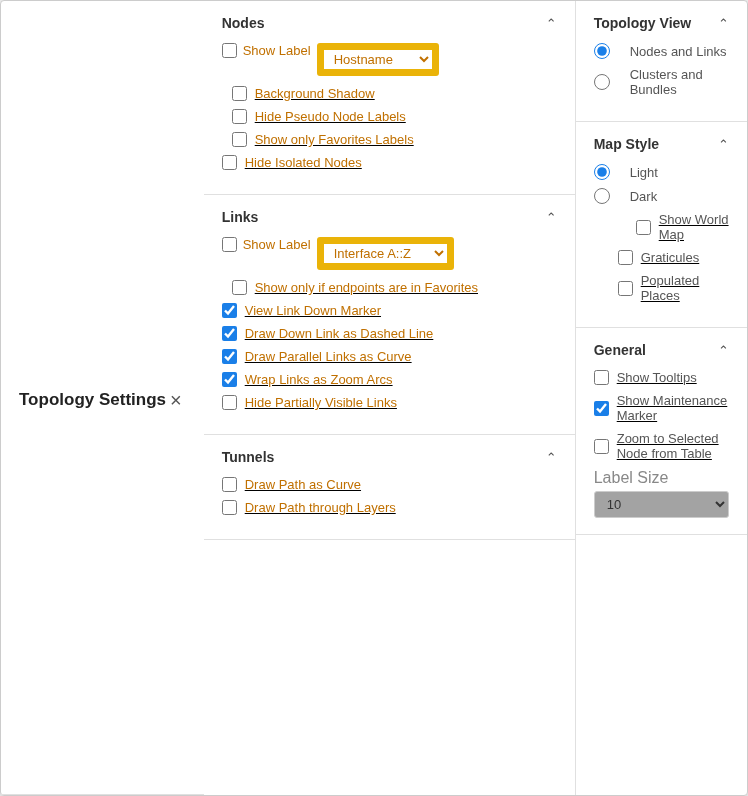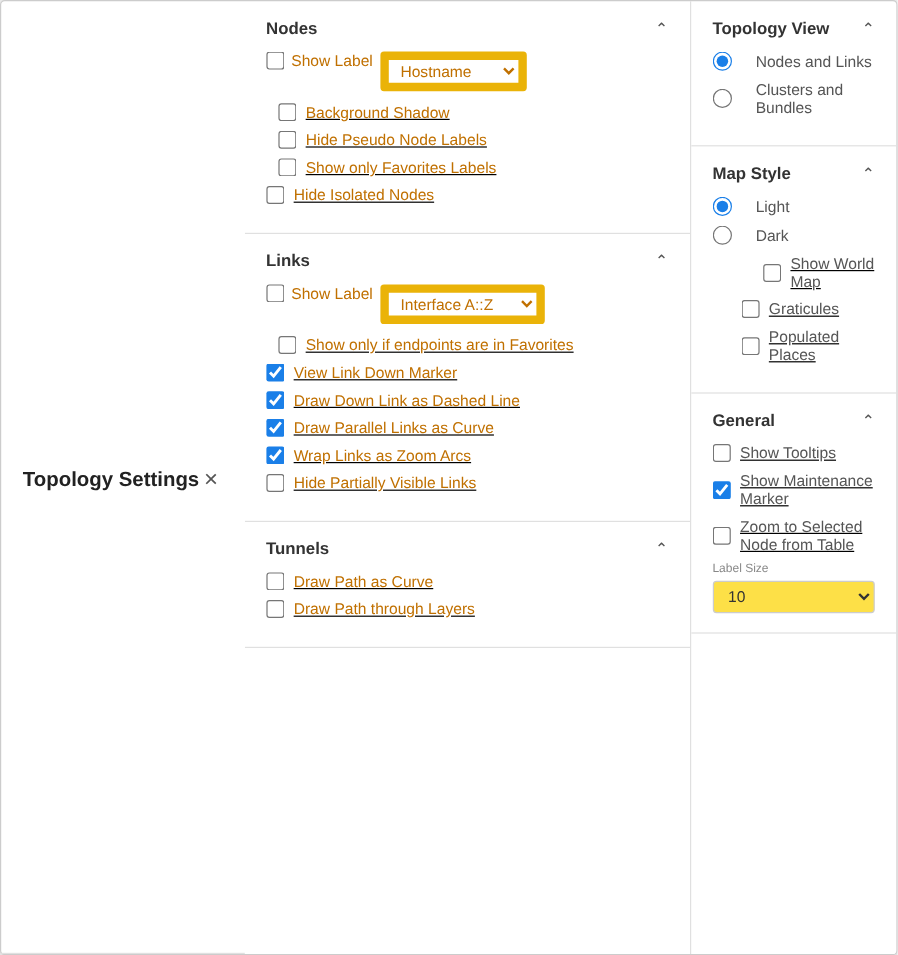--- a/index.html
+++ b/index.html
@@ -133,32 +133,32 @@
       margin-bottom: 8px;
     }
     .radio-label {
       font-size: 13px;
       color: #555;
     }
     .label-size-wrapper {
       margin-top: 8px;
     }
     .label-size-title {
-      font-size: 10px;
+      font-size: 16px;
       color: #888;
       margin-bottom: 4px;
     }
     .label-size-select {
       width: 100%;
       border: 1px solid #ccc;
       border-radius: 3px;
       font-size: 13px;
       padding: 4px 8px;
       color: #333;
-      background: #fde047;
+      background: #a3a3a3;
       cursor: pointer;
       appearance: auto;
     }
     .show-label-row {
       display: flex;
       align-items: flex-start;
       gap: 6px;
       margin-bottom: 10px;
     }
   </style>

